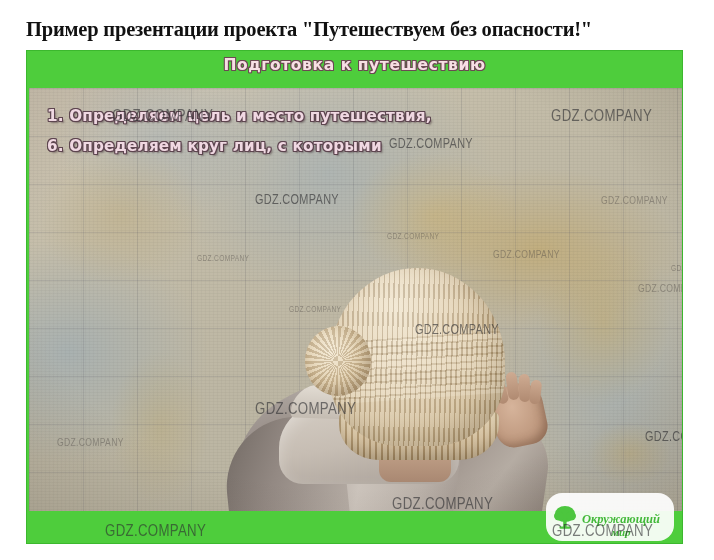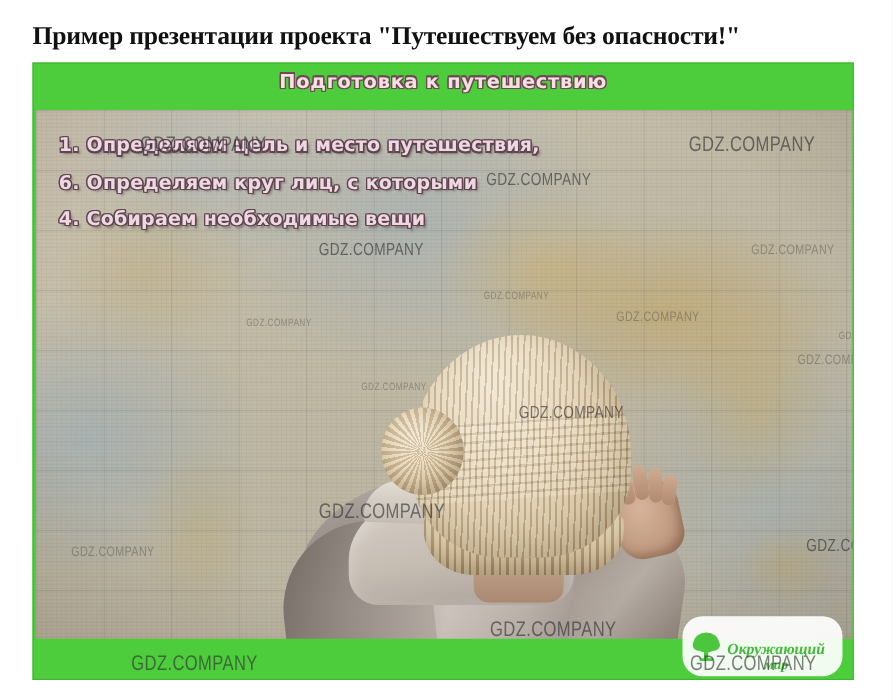--- a/index.html
+++ b/index.html
@@ -357,21 +357,20 @@
         <div class="beanie-brim"></div>
         <div class="beanie"></div>
         <div class="beanie-pom"></div>
       </div>
 
       <div class="map-vignette"></div>
 
       <div class="bullets">
         <p>1. Определяем цель и место путешествия,</p>
         <p>6. Определяем круг лиц, с которыми</p>
-        <p>4. Собираем необходимые вещи</p>
       </div>
     </div>
 
     <div class="slide-footer">
       <div class="brand-logo">
         <svg width="22" height="24" viewBox="0 0 22 24">
           <ellipse cx="11" cy="9" rx="10" ry="8" fill="#4cc63e"></ellipse>
           <ellipse cx="5" cy="11" rx="5" ry="4.5" fill="#4cc63e"></ellipse>
           <ellipse cx="17" cy="11" rx="5" ry="4.5" fill="#4cc63e"></ellipse>
           <rect x="9.2" y="13" width="3.4" height="10" fill="#4cc63e"></rect>

